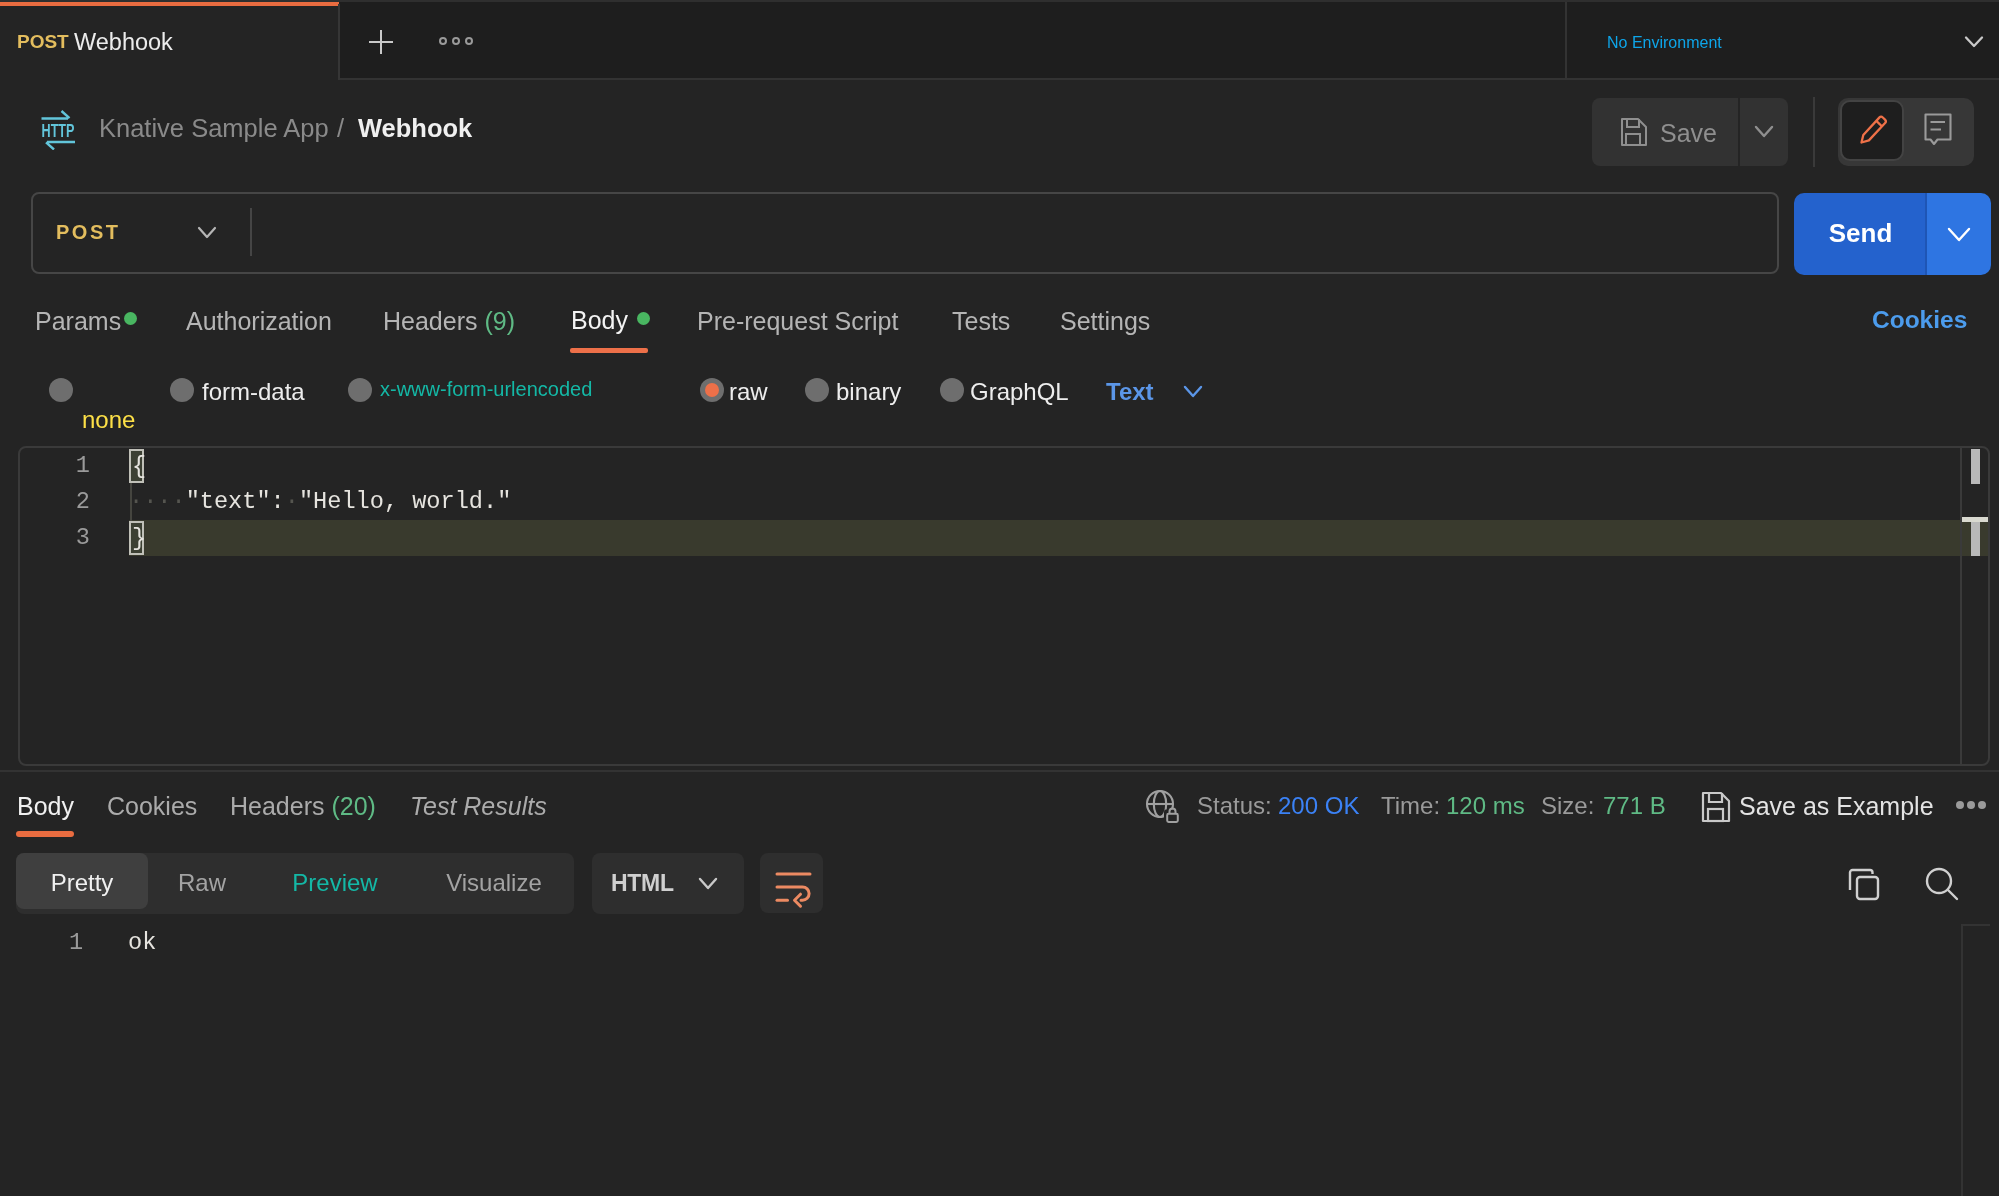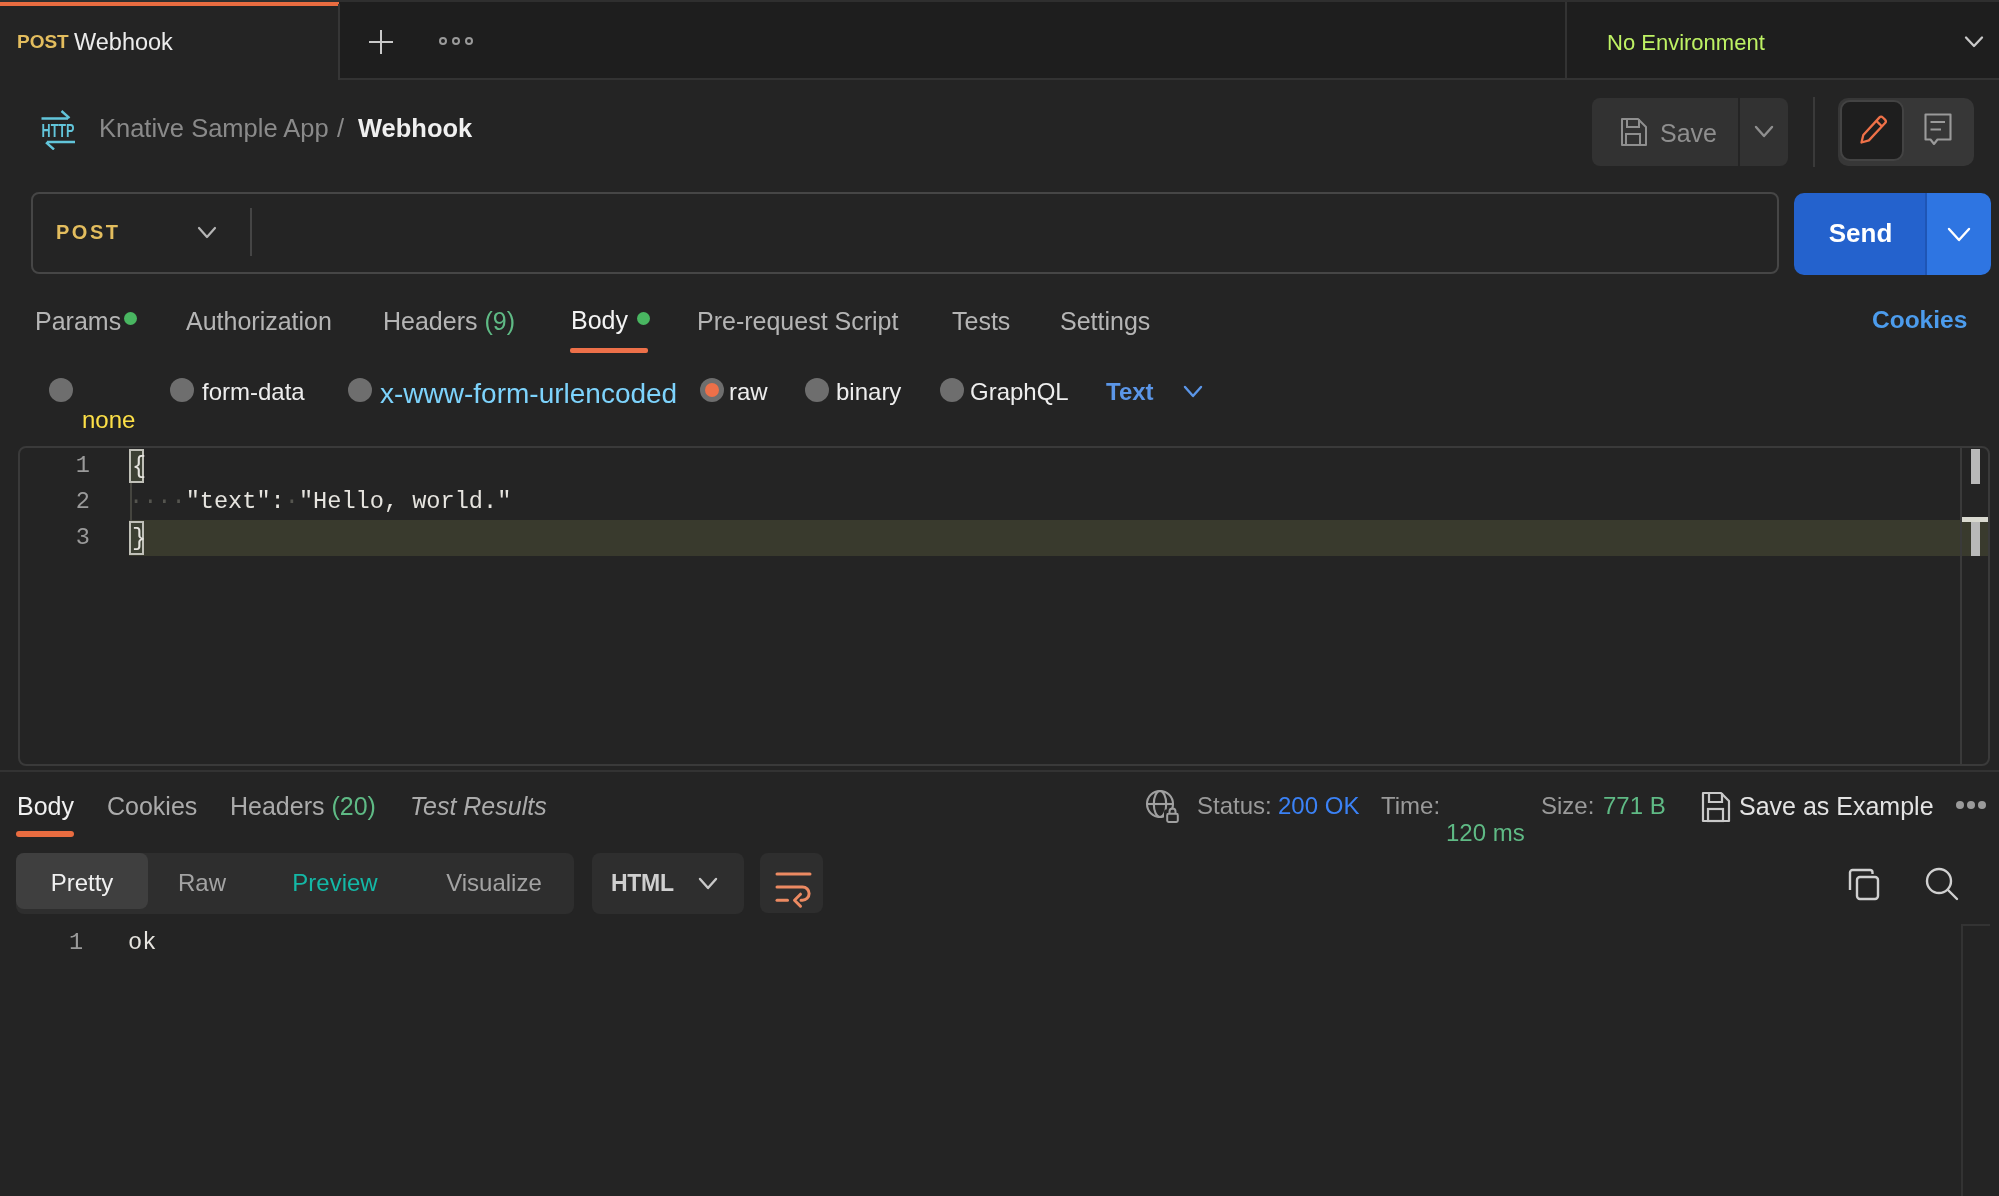--- a/index.html
+++ b/index.html
@@ -24,21 +24,21 @@
   <div class="abs" style="left:74px;top:31px;font-size:23.5px;color:#ececec;line-height:23.5px;">Webhook</div>
 
   <svg class="abs" style="left:368px;top:29px;" width="26" height="26" viewBox="0 0 26 26">
     <path d="M13 1 V25 M1 13 H25" stroke="#c9c9c9" stroke-width="2" fill="none"></path>
   </svg>
 
   <div class="abs" style="left:439px;top:37px;width:8px;height:8px;border:2px solid #9a9a9a;border-radius:50%;"></div>
   <div class="abs" style="left:452px;top:37px;width:8px;height:8px;border:2px solid #9a9a9a;border-radius:50%;"></div>
   <div class="abs" style="left:465px;top:37px;width:8px;height:8px;border:2px solid #9a9a9a;border-radius:50%;"></div>
 
-  <div class="abs" style="left:1607px;top:31px;font-size:22px;line-height:23.2px;color:#bef264;">No Environment</div>
+  <div class="abs" style="left:1607px;top:31px;font-size:16px;line-height:23.2px;color:#0ea5e9;">No Environment</div>
   <svg class="abs" style="left:1964px;top:35px;" width="20" height="14" viewBox="0 0 20 14">
     <path d="M2 2.5 L10 11 L18 2.5" stroke="#c9c9c9" stroke-width="2.3" fill="none" stroke-linecap="round" stroke-linejoin="round"></path>
   </svg>
 
   <svg class="abs" style="left:40px;top:108px;" width="37" height="42" viewBox="0 0 37 42">
     <g stroke="#62c5da" fill="none" stroke-width="2.4">
       <path d="M1.5 10.5 H28 M21.5 3 L29.5 10.2"></path>
       <path d="M35 34 H7 M14 41.5 L6 34.3"></path>
     </g>
     <text x="1.5" y="28.5" font-family="Liberation Sans, sans-serif" font-size="17.5" font-weight="700" fill="#62c5da" textLength="33" lengthAdjust="spacingAndGlyphs">HTTP</text>
@@ -103,21 +103,21 @@
   <div class="abs" style="left:697px;top:307px;font-size:25px;color:#b5b5b5;">Pre-request Script</div>
   <div class="abs" style="left:952px;top:307px;font-size:25px;color:#b5b5b5;">Tests</div>
   <div class="abs" style="left:1060px;top:307px;font-size:25px;color:#b5b5b5;">Settings</div>
   <div class="abs" style="left:1872px;top:306px;font-size:24.5px;font-weight:700;color:#4c9ced;">Cookies</div>
 
   <div class="abs" style="left:49px;top:378px;width:24px;height:24px;border-radius:50%;background:#6e6e6e;"></div>
   <div class="abs" style="left:82px;top:378px;font-size:24px;color:#fde047;margin-top:28px;">none</div>
   <div class="abs" style="left:170px;top:378px;width:24px;height:24px;border-radius:50%;background:#6e6e6e;"></div>
   <div class="abs" style="left:202px;top:378px;font-size:24px;color:#ededed;">form-data</div>
   <div class="abs" style="left:348px;top:378px;width:24px;height:24px;border-radius:50%;background:#6e6e6e;"></div>
-  <div class="abs" style="left:380px;top:378px;font-size:28px;color:#7dd3fc;">x-www-form-urlencoded</div>
+  <div class="abs" style="left:380px;top:378px;font-size:20px;color:#14b8a6;">x-www-form-urlencoded</div>
   <div class="abs" style="left:700px;top:378px;width:24px;height:24px;border-radius:50%;background:#6e6e6e;"></div>
   <div class="abs" style="left:705px;top:383px;width:14px;height:14px;border-radius:50%;background:#ed7049;"></div>
   <div class="abs" style="left:729px;top:378px;font-size:24px;color:#ededed;">raw</div>
   <div class="abs" style="left:805px;top:378px;width:24px;height:24px;border-radius:50%;background:#6e6e6e;"></div>
   <div class="abs" style="left:836px;top:378px;font-size:24px;color:#ededed;">binary</div>
   <div class="abs" style="left:940px;top:378px;width:24px;height:24px;border-radius:50%;background:#6e6e6e;"></div>
   <div class="abs" style="left:970px;top:378px;font-size:24px;color:#ededed;">GraphQL</div>
   <div class="abs" style="left:1106px;top:378px;font-size:24px;font-weight:700;color:#5b96e8;">Text</div>
   <svg class="abs" style="left:1183px;top:385px;" width="20" height="14" viewBox="0 0 20 14">
     <path d="M2 2 L10 11 L18 2" stroke="#5b96e8" stroke-width="2.4" fill="none" stroke-linecap="round" stroke-linejoin="round"></path>
@@ -158,21 +158,21 @@
       <path d="M3 16 H29"></path>
       <ellipse cx="16" cy="16" rx="6.2" ry="13"></ellipse>
     </g>
     <rect x="20" y="21.5" width="16" height="13.5" rx="2" fill="#242424"></rect>
     <rect x="23.2" y="25.8" width="10.6" height="8.2" rx="1.4" fill="none" stroke="#a0a0a0" stroke-width="2"></rect>
     <path d="M25.5 25.8 V23.6 a3 3 0 0 1 6 0 V25.8" stroke="#a0a0a0" stroke-width="2" fill="none"></path>
   </svg>
   <div class="abs" style="left:1197px;top:794px;font-size:24px;line-height:24px;color:#9a9a9a;">Status:</div>
     <div class="abs" style="left:1278px;top:794px;font-size:24px;line-height:24px;color:#3b82f6;">200 OK</div>
     <div class="abs" style="left:1381px;top:794px;font-size:24px;line-height:24px;color:#9a9a9a;">Time:</div>
-    <div class="abs" style="left:1446px;top:794px;font-size:24px;line-height:24px;color:#5fba85;margin-top:27px;">120 ms</div>
+    <div class="abs" style="left:1446px;top:794px;font-size:24px;line-height:24px;color:#5fba85;">120 ms</div>
     <div class="abs" style="left:1541px;top:794px;font-size:24px;line-height:24px;color:#9a9a9a;">Size:</div>
     <div class="abs" style="left:1603px;top:794px;font-size:24px;line-height:24px;color:#5fba85;">771 B</div>
   <svg class="abs" style="left:1699px;top:791px;" width="32" height="32" viewBox="0 0 32 32">
     <g stroke="#c9c9c9" stroke-width="2.2" fill="none">
       <path d="M4 2 H22 L30 10 V30 H4 Z" stroke-linejoin="round"></path>
       <path d="M10 2 V11 H23 V2"></path>
       <rect x="9" y="18" width="15" height="12"></rect>
     </g>
   </svg>
   <div class="abs" style="left:1739px;top:792px;font-size:25px;color:#e3e3e3;">Save as Example</div>

